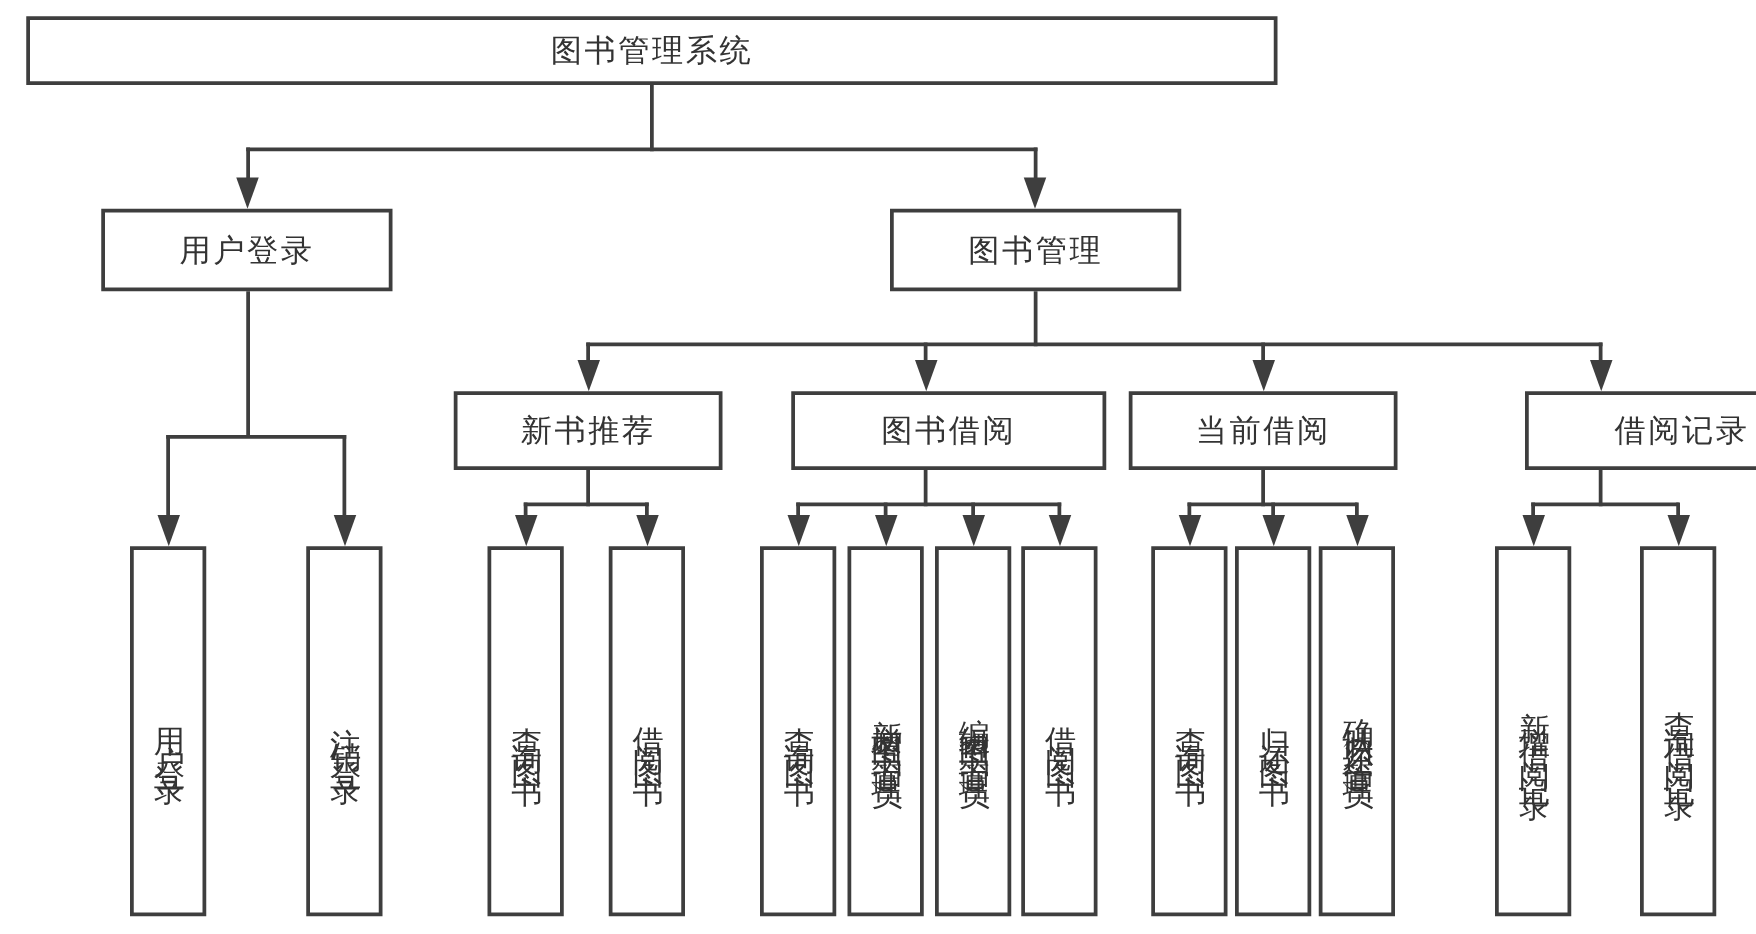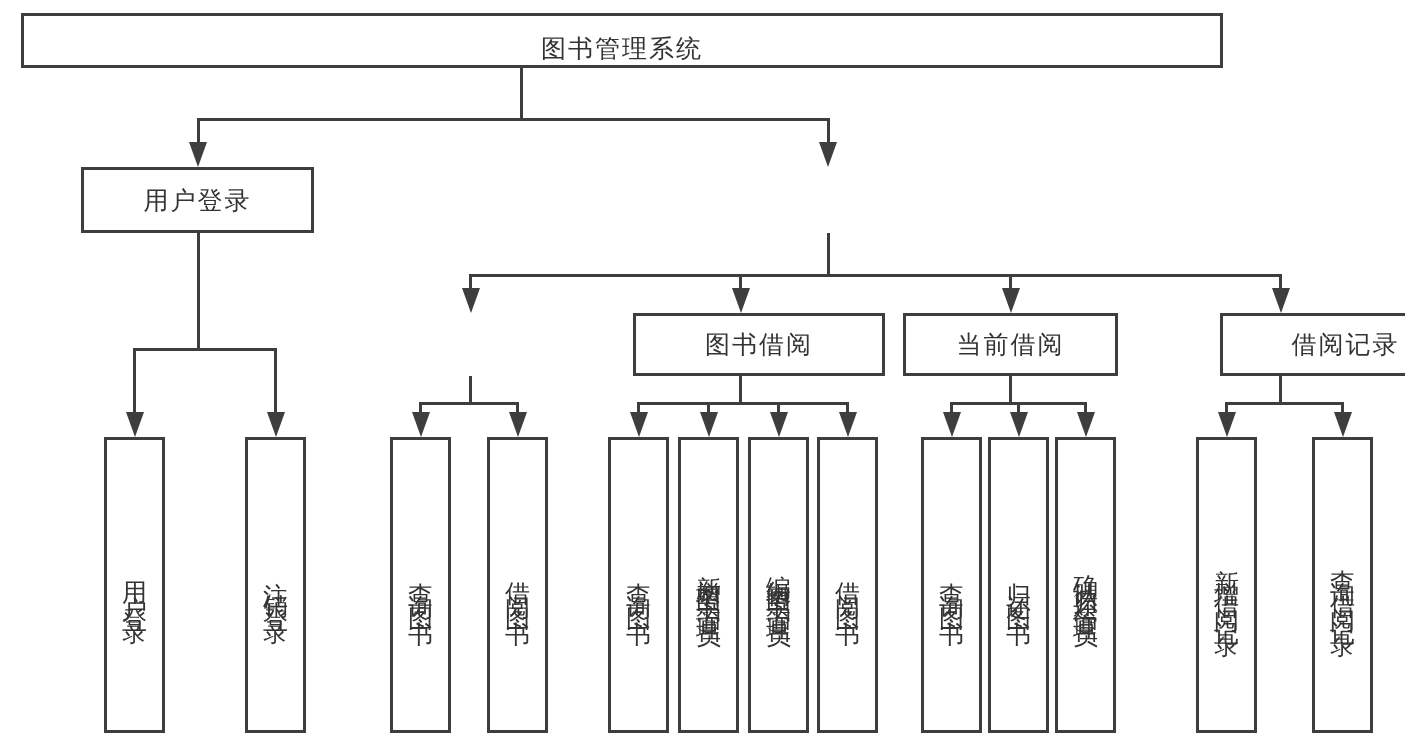--- a/index.html
+++ b/index.html
@@ -29,28 +29,34 @@
   .watermark {
     position:absolute; left:1183px; top:721px; z-index:5;
     color:#9b9b9b; font-size:19px; letter-spacing:0.5px; white-space:nowrap;
   }
 </style>
 </head>
 <body>
 
 <div id="canvas">
 
-  <div class="box" style="left:21px; top:13px; width:1202px; height:55px;align-items:flex-end;">
+  <div class="box" style="left:21px; top:13px; width:1001px; height:55px;">
     <span>图书管理系统</span>
   </div>
 
   <div class="box" style="left:81px; top:167px; width:233px; height:66px;">
     <span>用户登录</span>
   </div>
+  <div class="box" style="left:712px; top:167px; width:233px; height:66px;">
+    <span>图书管理</span>
+  </div>
 
+  <div class="box" style="left:363px; top:313px; width:215px; height:63px;">
+    <span>新书推荐</span>
+  </div>
   <div class="box" style="left:633px; top:313px; width:252px; height:63px;">
     <span>图书借阅</span>
   </div>
   <div class="box" style="left:903px; top:313px; width:215px; height:63px;">
     <span>当前借阅</span>
   </div>
   <div class="box" style="left:1173px; top:313px; width:251px; height:63px;margin-left:47px;">
     <span>借阅记录</span>
   </div>
 

